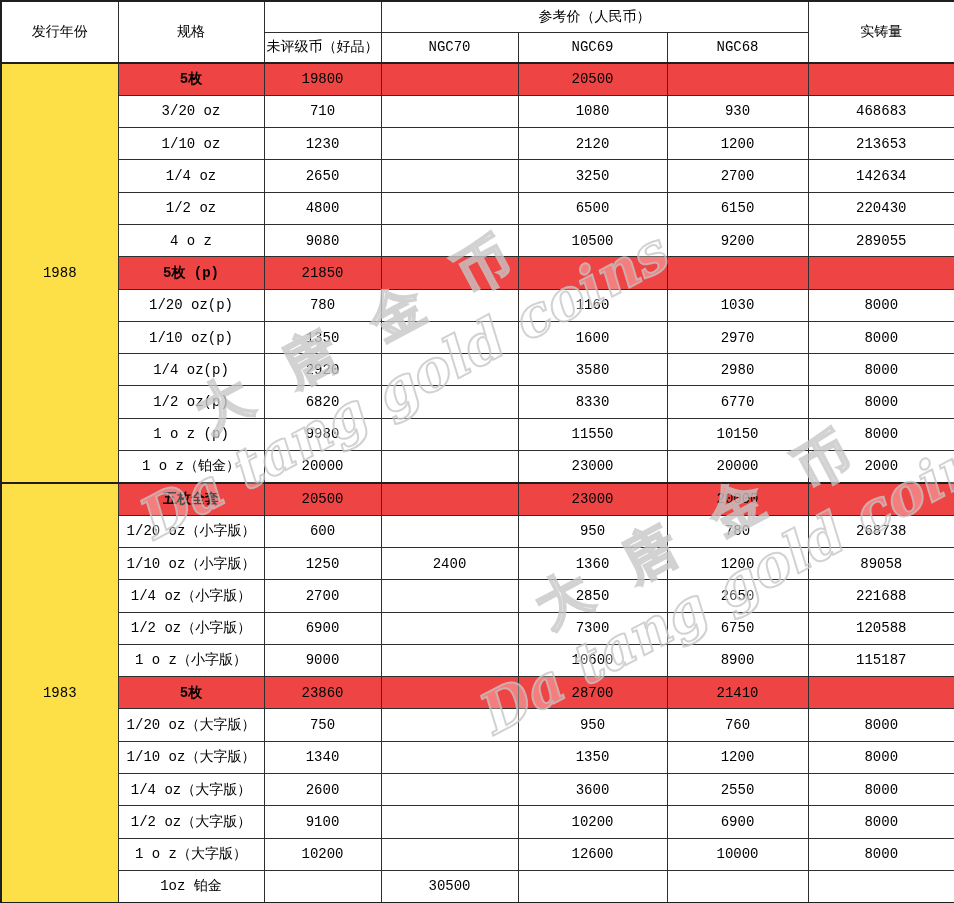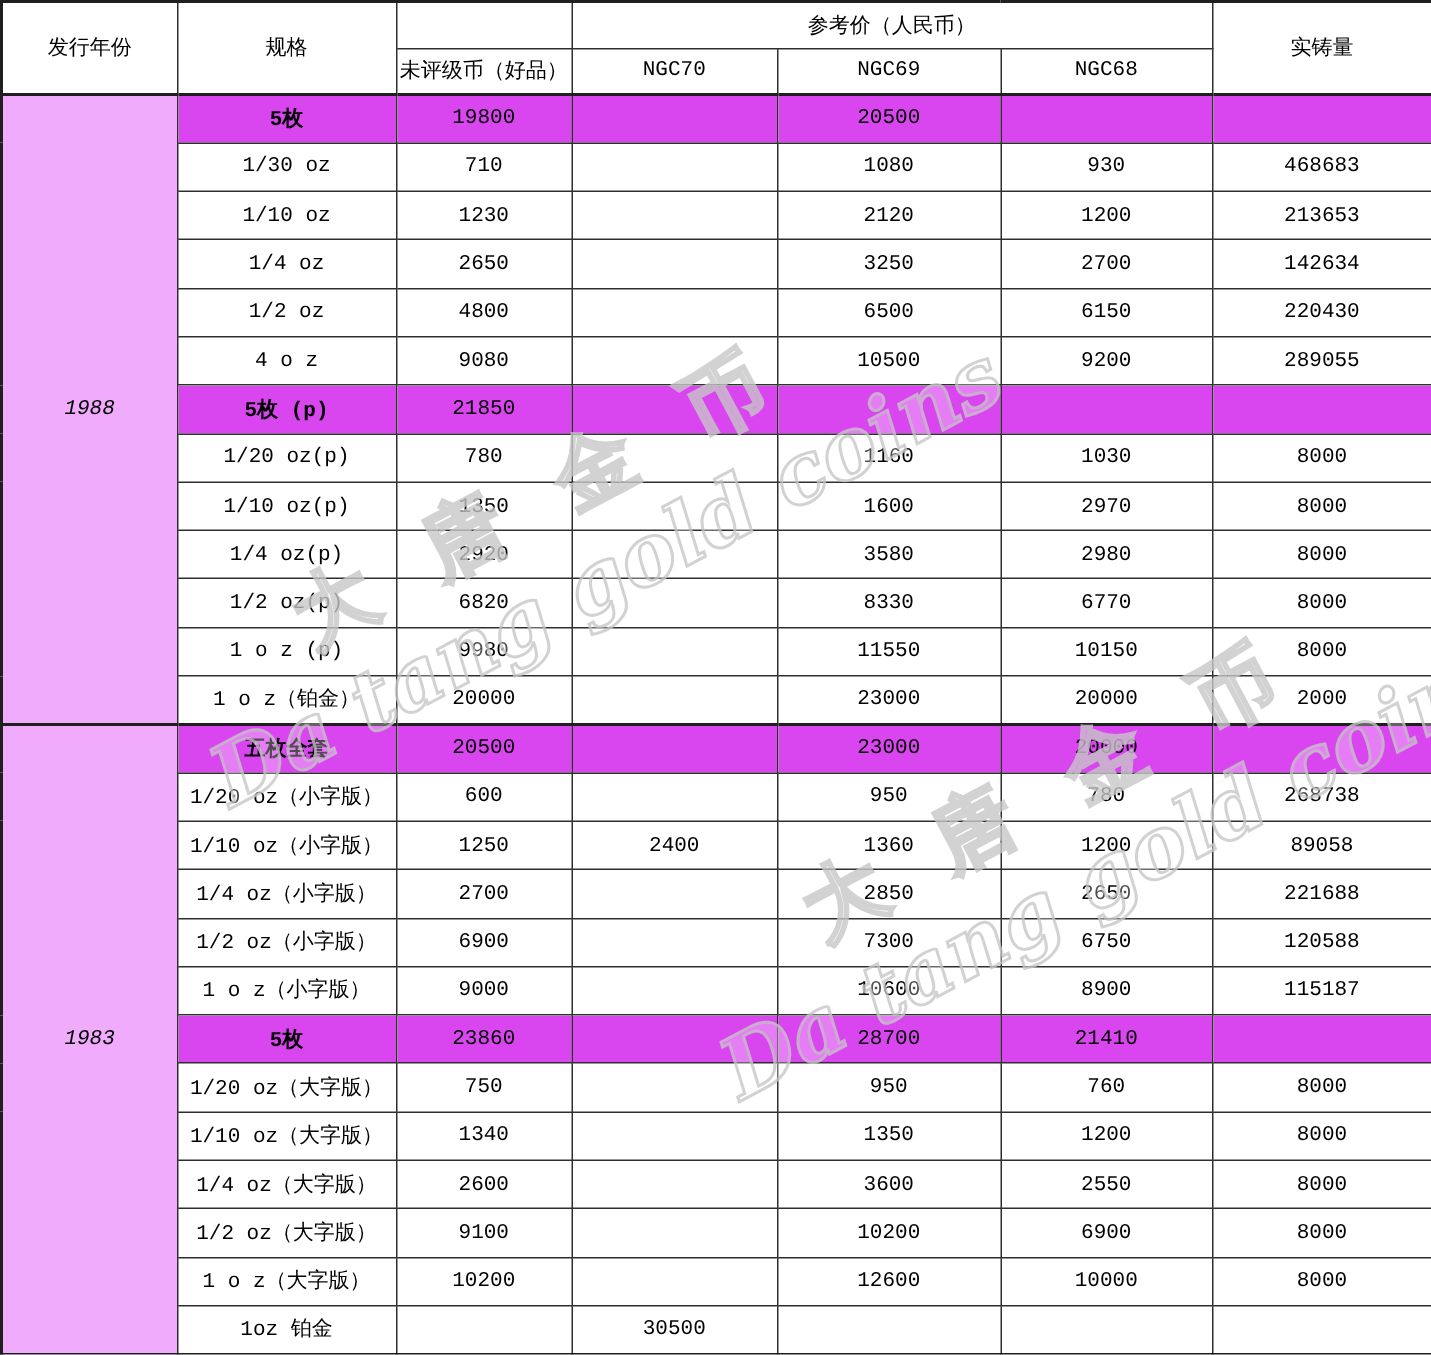--- a/index.html
+++ b/index.html
@@ -14,22 +14,22 @@
   th,td{
     border:1px solid #2e2e2e;
     text-align:center;vertical-align:middle;
     font-size:14px;font-weight:normal;color:#000;
     padding:0;overflow:hidden;white-space:nowrap;
   }
   thead tr{height:31px;}
   thead{border-bottom:2px solid #1f1f1f;}
   tbody tr{height:32.3px;}
   tr.section-first td{border-top:2px solid #1f1f1f;}
-  tr.hl td{background:#d946ef;}
-  tr.hl td.year{background:#f0abfc;font-style:italic;}
+  tr.hl td{background:#ef4444;}
+  tr.hl td.year{background:#fde047;}
   td.spec.bold{font-weight:bold;}
   
   .wm{
     position:absolute;pointer-events:none;z-index:5;
     transform:rotate(-28deg);text-align:center;opacity:.8;
   }
   .wm-cn{
     font-size:54px;font-weight:bold;letter-spacing:44px;
     color:rgba(255,255,255,.38);
     -webkit-text-stroke:2px #c7c7c7;
@@ -77,21 +77,21 @@
       <tr class="section-first hl">
         <td rowspan="13" class="year">1988</td>
         <td class="spec bold">5枚</td>
         <td class="num">19800</td>
         <td class="num"></td>
         <td class="num">20500</td>
         <td class="num"></td>
         <td class="num"></td>
       </tr>
       <tr>
-        <td class="spec">1/30 oz</td>
+        <td class="spec">3/20 oz</td>
         <td class="num">710</td>
         <td class="num"></td>
         <td class="num">1080</td>
         <td class="num">930</td>
         <td class="num">468683</td>
       </tr>
       <tr>
         <td class="spec">1/10 oz</td>
         <td class="num">1230</td>
         <td class="num"></td>

